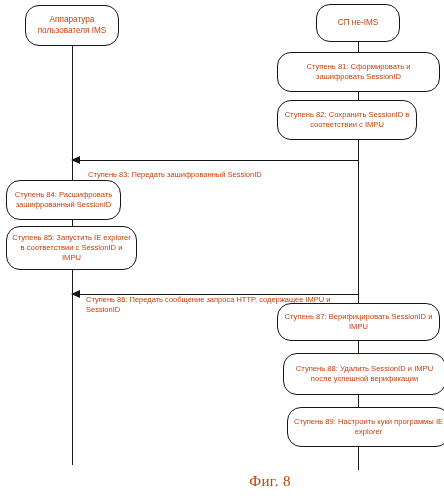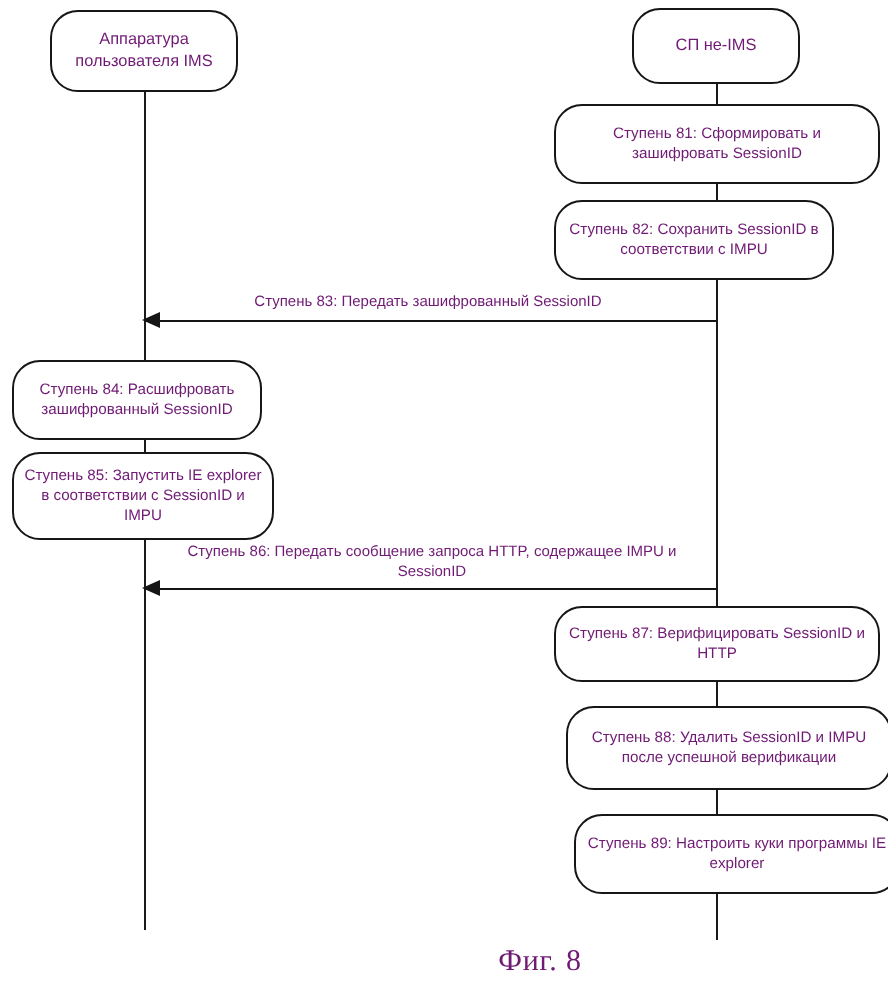--- a/index.html
+++ b/index.html
@@ -7,21 +7,21 @@
     padding: 0;
     background: #ffffff;
   }
   #page {
     position: relative;
     width: 444px;
     height: 499px;
     background: #ffffff;
     overflow: hidden;
     font-family: "Liberation Sans", sans-serif;
-    color: #701a75;
+    color: #c2410c;
   }
   .lifeline {
     position: absolute;
     width: 1.4px;
     background: #1a1a1a;
   }
   .node {
     position: absolute;
     box-sizing: border-box;
     border: 1.3px solid #161616;
@@ -62,22 +62,23 @@
     left: -1px;
     width: 0;
     height: 0;
     border-top: 4.4px solid transparent;
     border-bottom: 4.4px solid transparent;
     border-right: 9px solid #151515;
   }
   .msg-label {
     position: absolute;
     font-size: 7.5px;
-    text-align: center;
+    text-align: left;
     line-height: 1.35;
+    margin-top: 24px;
   }
   .caption {
     position: absolute;
     font-family: "Liberation Serif", serif;
     font-size: 15px;
     letter-spacing: 0.4px;
     text-align: center;
     margin-left: 48px;
   }
 </style>
@@ -106,38 +107,38 @@
   </div>
 
   <div class="msg-label" style="left:88px; top:146px; width:252px;">
     <span>Ступень 83: Передать зашифрованный SessionID</span>
   </div>
   <div class="msg" style="left:72px; top:160px; width:286px;">
     <span class="line"></span>
     <span class="head"></span>
   </div>
 
-  <div class="node step-box" style="left:6px; top:180px; width:125px; height:40px;">
+  <div class="node step-box" style="left:6px; top:180px; width:115px; height:40px;">
     <span class="txt">Ступень 84: Расшифровать зашифрованный SessionID</span>
   </div>
 
   <div class="node step-box" style="left:6px; top:226px; width:131px; height:44px;">
     <span class="txt">Ступень 85: Запустить IE explorer в соответствии с SessionID и IMPU</span>
   </div>
 
   <div class="msg-label" style="left:86px; top:271px; width:260px;">
     <span>Ступень 86: Передать сообщение запроса HTTP, содержащее IMPU и SessionID</span>
   </div>
   <div class="msg" style="left:72px; top:294px; width:286px;">
     <span class="line"></span>
     <span class="head"></span>
   </div>
 
   <div class="node step-box" style="left:277px; top:303px; width:163px; height:38px;">
-    <span class="txt">Ступень 87: Верифицировать SessionID и HTTP</span>
+    <span class="txt">Ступень 87: Верифицировать SessionID и IMPU</span>
   </div>
 
   <div class="node step-box" style="left:283px; top:353px; width:163px; height:42px;">
     <span class="txt">Ступень 88: Удалить SessionID и IMPU после успешной верификации</span>
   </div>
 
   <div class="node step-box" style="left:277px; top:407px; width:163px; height:40px;margin-left:10px;">
     <span class="txt">Ступень 89: Настроить куки программы IE explorer</span>
   </div>
 

